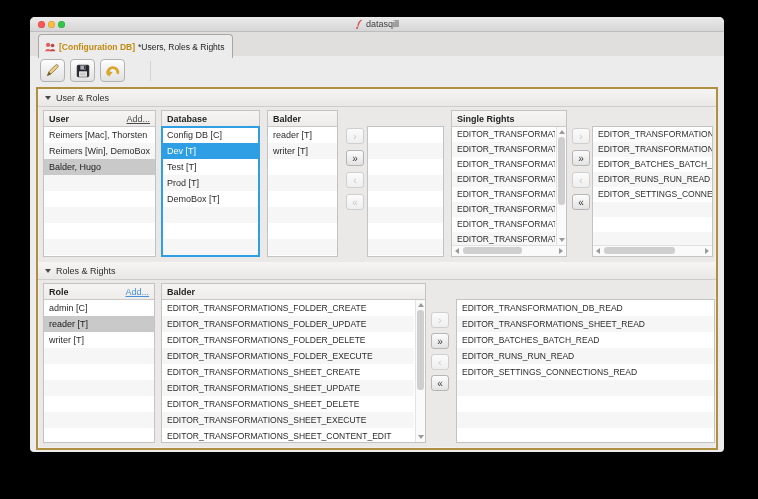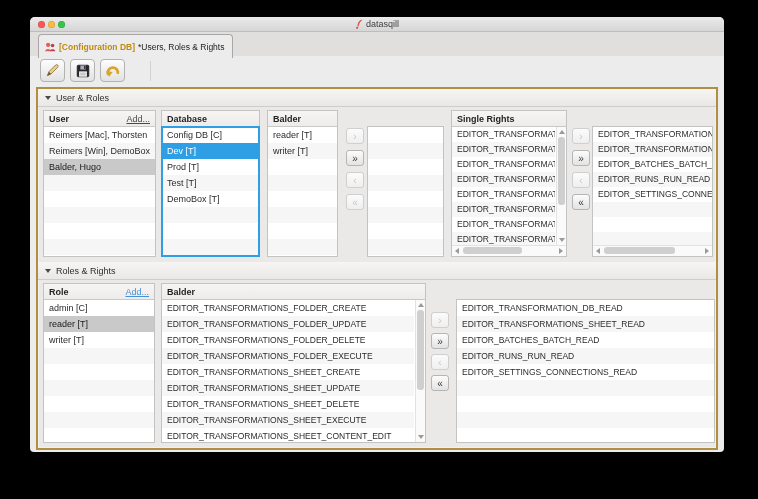--- a/index.html
+++ b/index.html
@@ -154,22 +154,22 @@
           </div>
       </div>
 
       <div class="list" style="left:123px;top:21px;width:99px;height:147px">
         <div class="list-hd">
           <span>Database</span>
         </div>
         <div class="list-bd focus-blue">
             <div class="row">Config DB [C]</div>
             <div class="row sel-blue">Dev [T]</div>
+            <div class="row">Test [T]</div>
             <div class="row">Prod [T]</div>
-            <div class="row">Test [T]</div>
             <div class="row">DemoBox [T]</div>
             <div class="row">&nbsp;</div>
             <div class="row">&nbsp;</div>
             <div class="row">&nbsp;</div>
           </div>
       </div>
 
       <div class="list" style="left:229px;top:21px;width:71px;height:147px">
         <div class="list-hd">
           <span>Balder</span>

